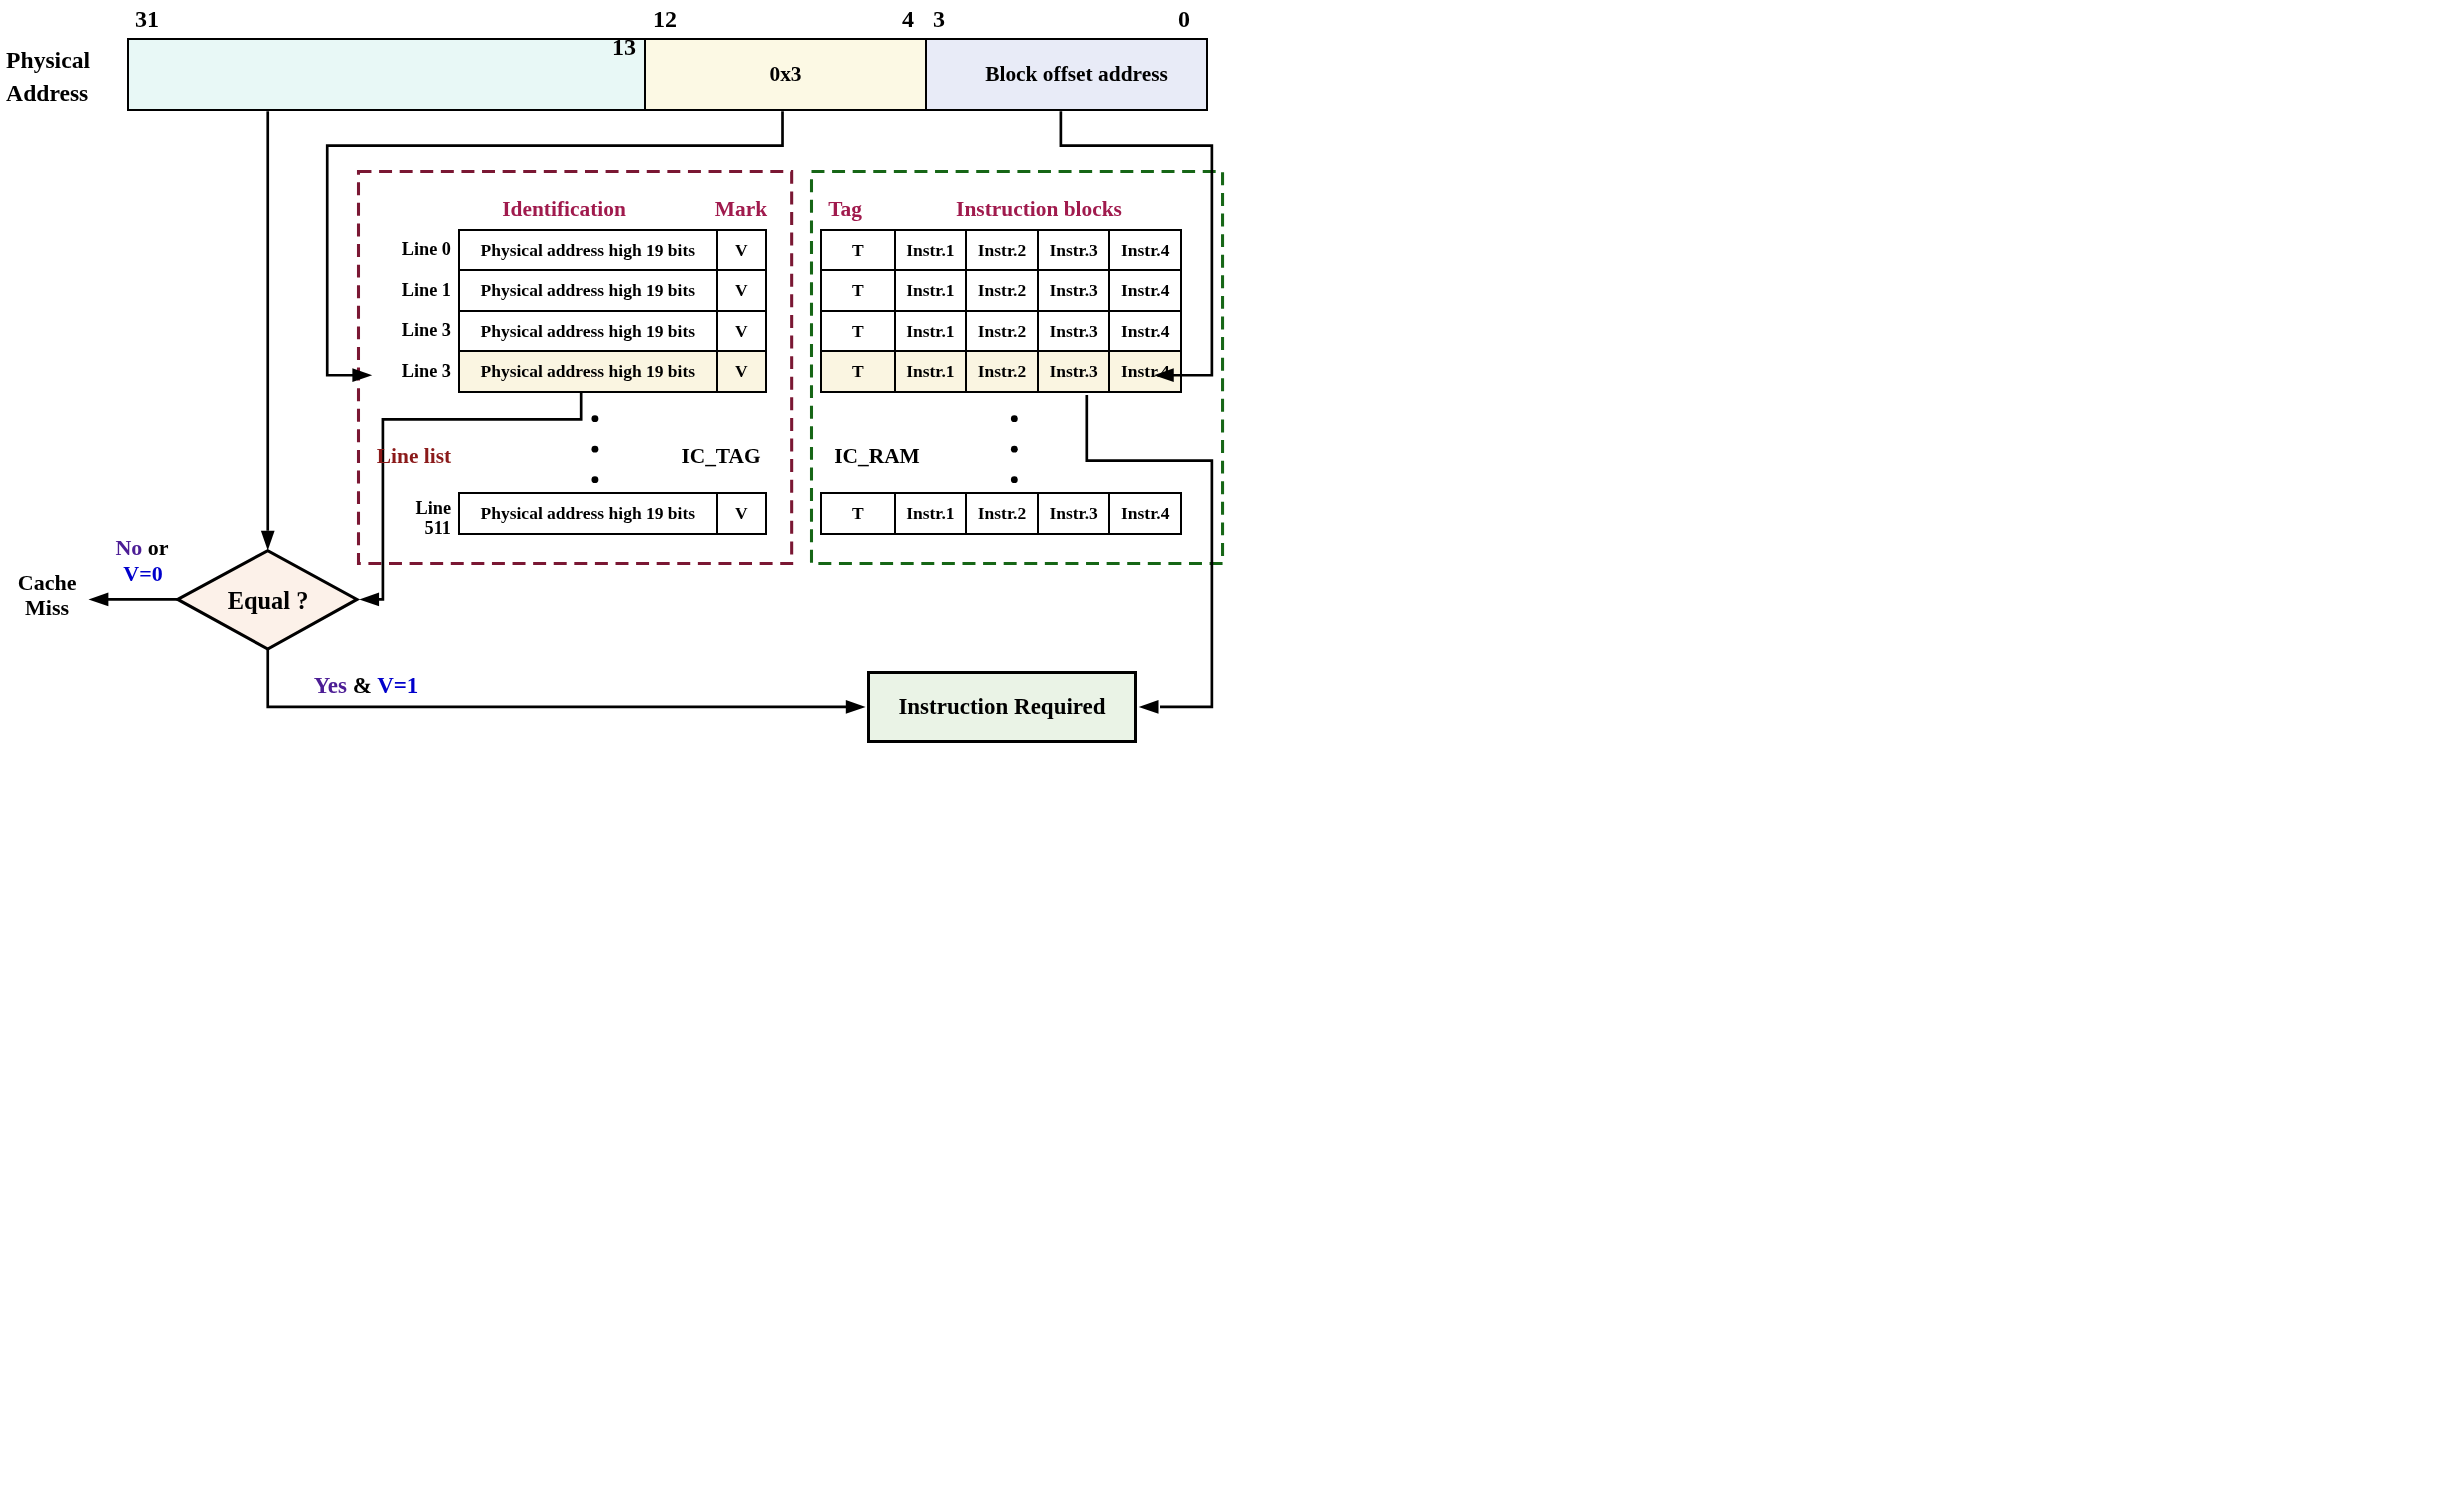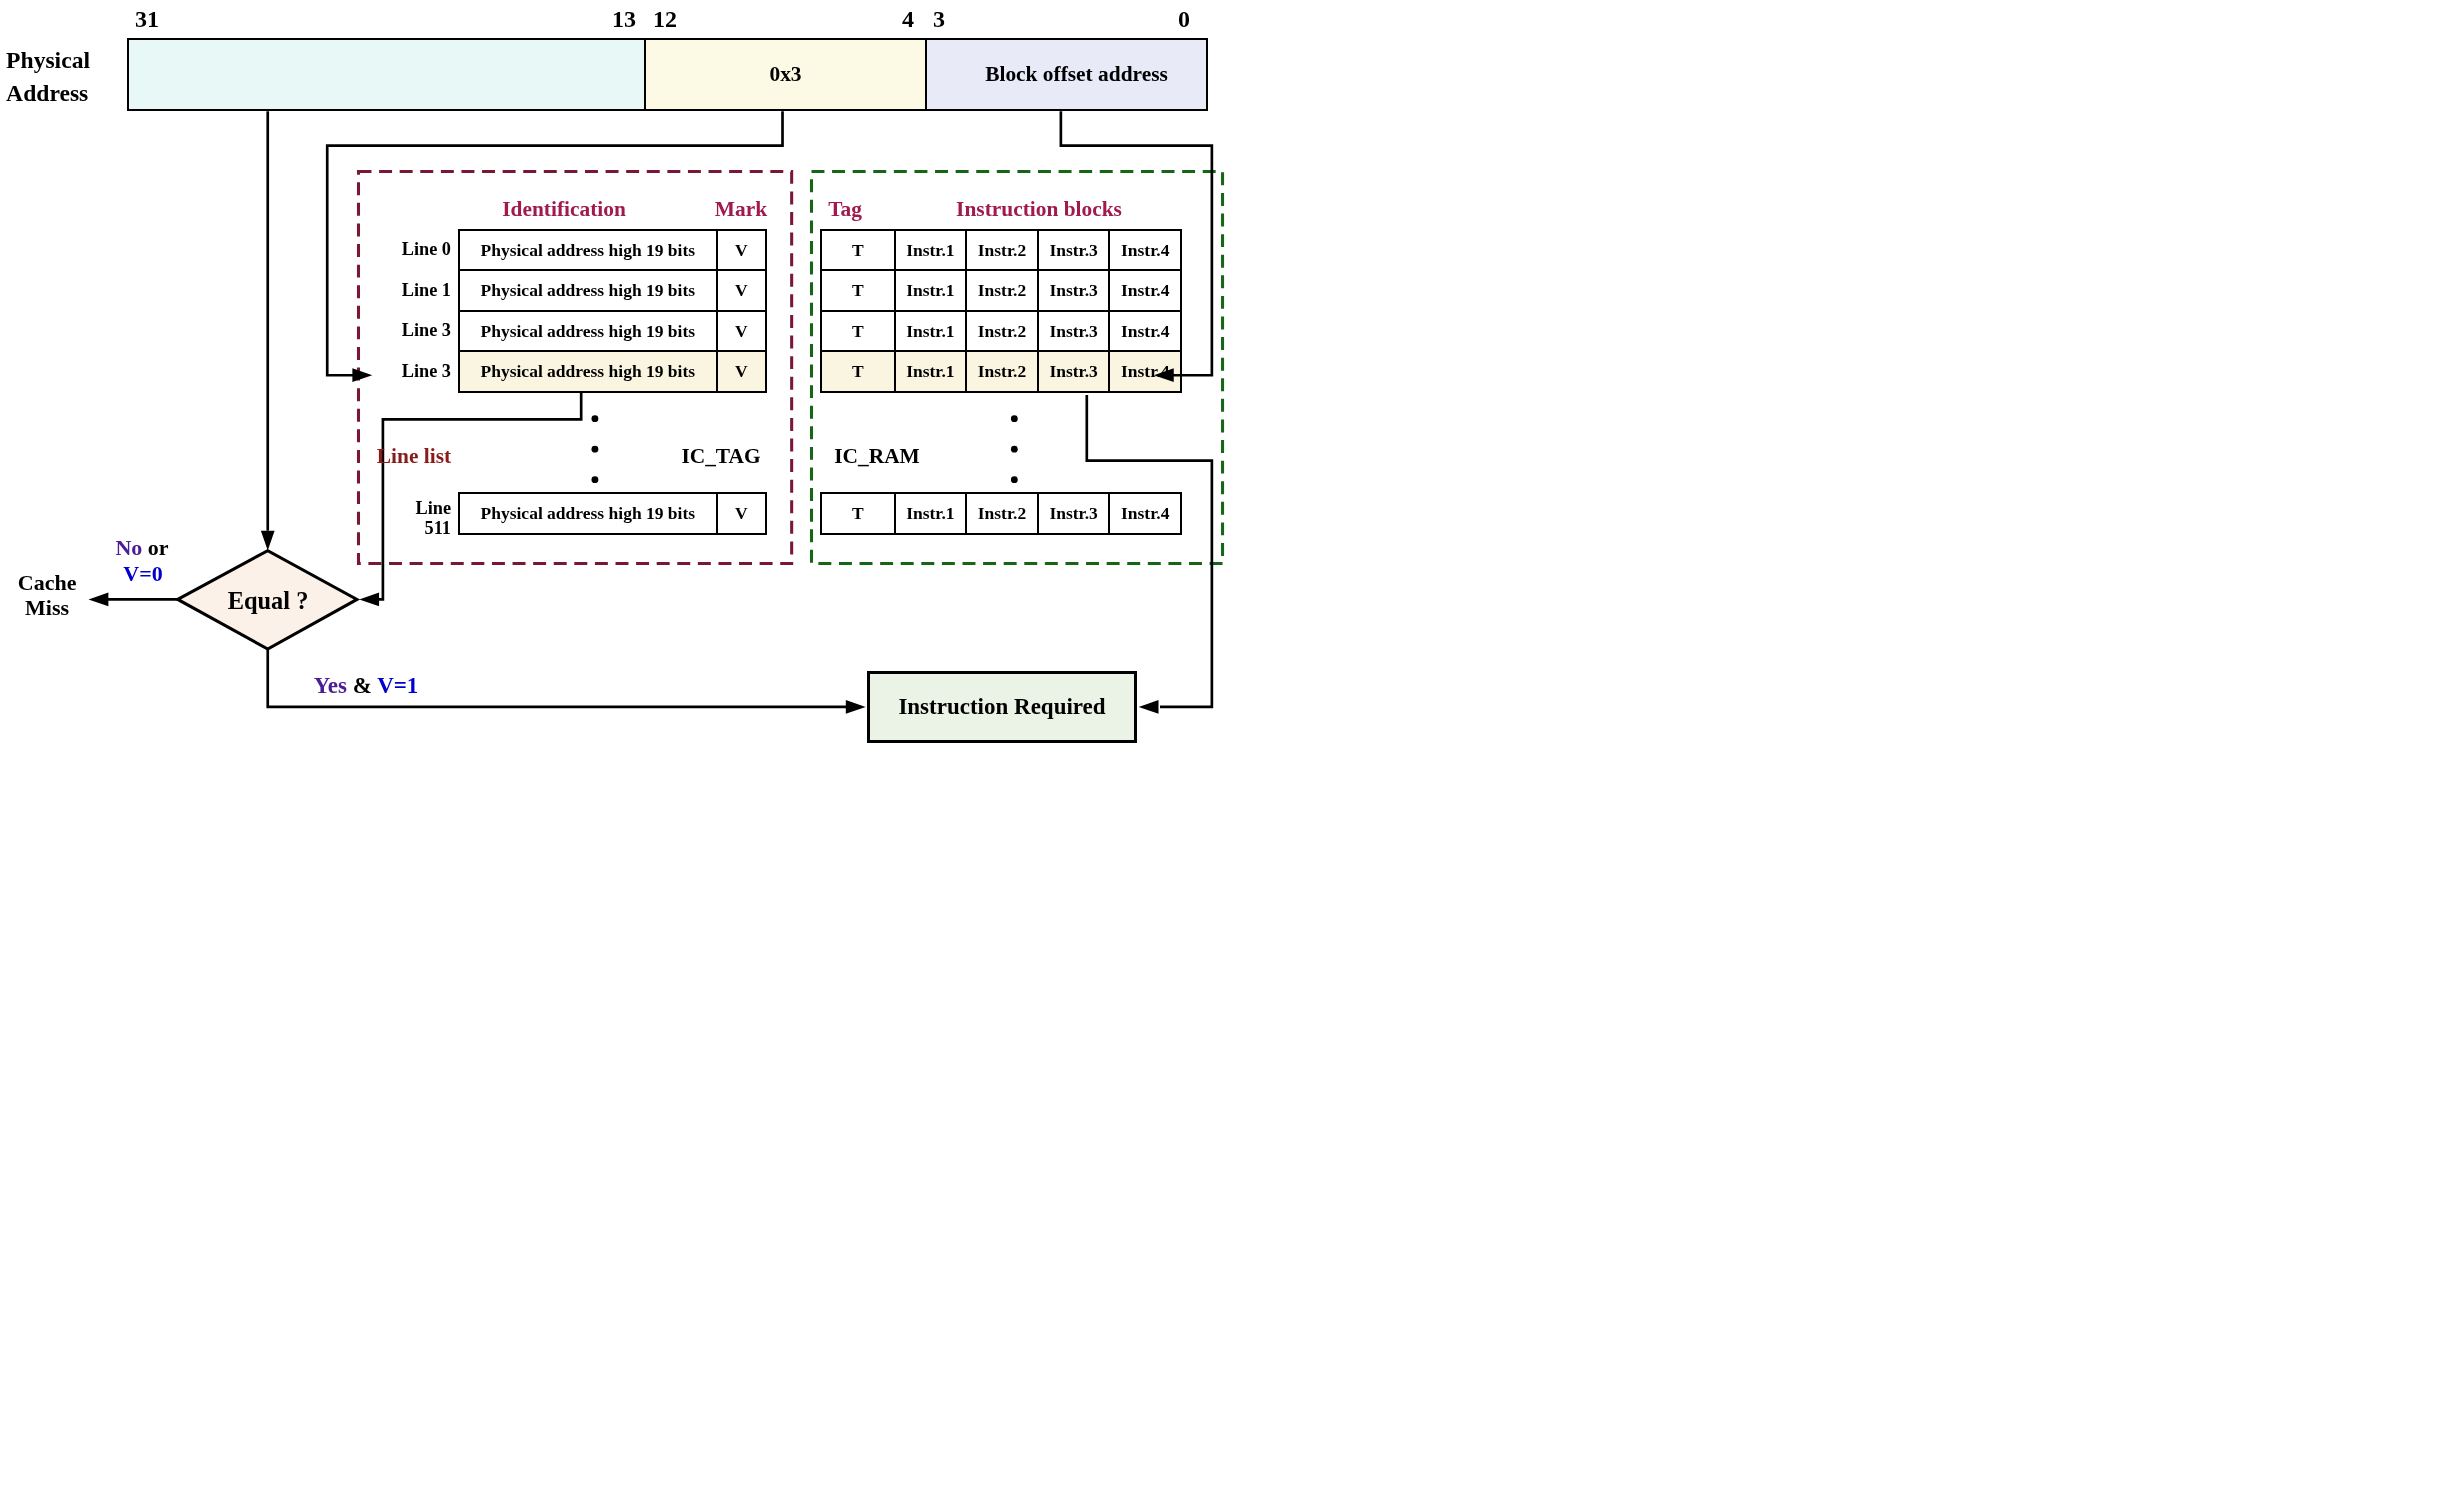--- a/index.html
+++ b/index.html
@@ -44,21 +44,21 @@
     <rect x="1064" y="225" width="539" height="514" fill="none" stroke="#166616" stroke-width="4" stroke-dasharray="17 10"></rect>
     <polygon points="233,786 351,722 468,786 351,851" fill="#FCF1E9" stroke="#000" stroke-width="4"></polygon>
   </svg>
 
   <div class="abs lbl" style="left:6.1px;top:44px;font-size:23.6px;line-height:1.38;">
     <div>Physical</div>
     <div>Address</div>
   </div>
 
   <div class="abs lbl ctr bitlbl" style="left:147px;">31</div>
-  <div class="abs lbl ctr bitlbl" style="left:624px;">13</div>
+  <div class="abs lbl ctr bitlbl" style="left:624px;margin-top:28px;">13</div>
   <div class="abs lbl ctr bitlbl" style="left:665px;">12</div>
   <div class="abs lbl ctr bitlbl" style="left:908px;">4</div>
   <div class="abs lbl ctr bitlbl" style="left:939px;">3</div>
   <div class="abs lbl ctr bitlbl" style="left:1184px;">0</div>
 
   <div id="addr-bar" class="abs">
     <div id="sec-tag" class="bar-sec"></div>
     <div id="sec-index" class="bar-sec">0x3</div>
     <div id="sec-offset" class="bar-sec">Block offset address</div>
   </div>

